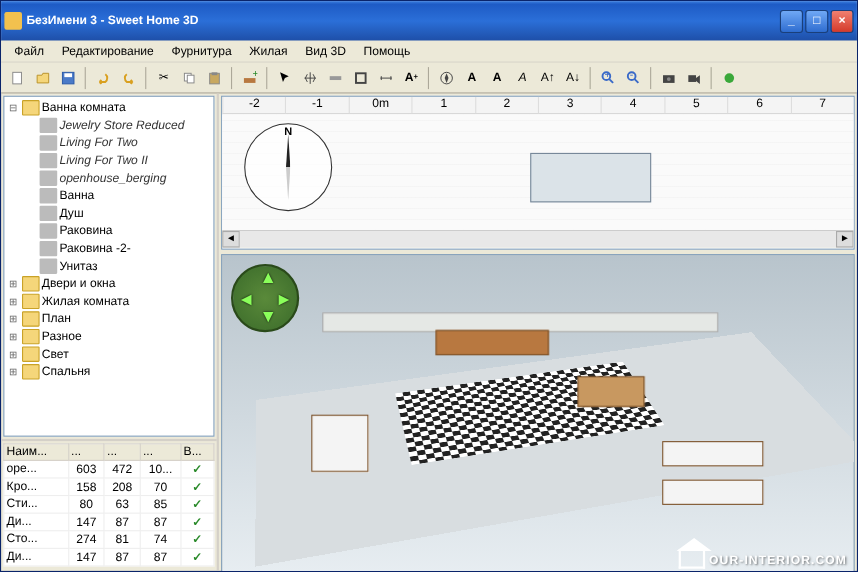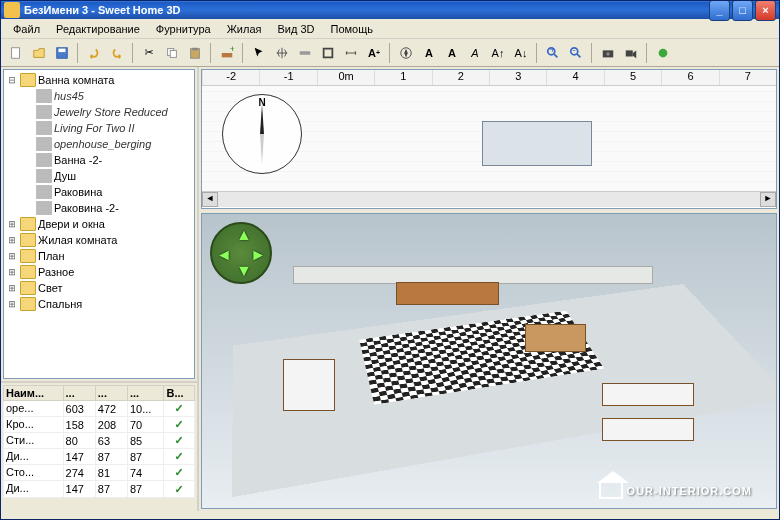--- a/index.html
+++ b/index.html
@@ -1,17 +1,17 @@
 <!DOCTYPE html>
 <html><head>
 <meta charset="utf-8">
 <style>
 *{box-sizing:border-box;margin:0;padding:0;font-family:Tahoma,Arial,sans-serif;font-size:11px}
 body{background:#ece9d8;width:780px;height:520px;overflow:hidden;border:1px solid #0a246a}
-.titlebar{height:18px;background:linear-gradient(#3c7fe0,#1e5bc5 8%,#2b6fd8 50%,#1e4fa8);display:flex;align-items:center;padding:0 3px;color:#fff;font-weight:bold}
+.titlebar{height:36px;background:linear-gradient(#3c7fe0,#1e5bc5 8%,#2b6fd8 50%,#1e4fa8);display:flex;align-items:center;padding:0 3px;color:#fff;font-weight:bold}
 .titlebar .icon{width:16px;height:16px;background:#f2c14e;margin-right:4px;border-radius:2px}
 .titlebar .title{flex:1}
 .winbtns{display:flex;gap:2px}
 .winbtn{width:21px;height:21px;background:linear-gradient(#6fa8f5,#2f6dd0);border:1px solid #1a3f7a;border-radius:3px;display:flex;align-items:center;justify-content:center;color:#fff;font-weight:bold;cursor:pointer}
 .winbtn.close{background:linear-gradient(#f08070,#d43a2a)}
 .menubar{height:20px;background:#ece9d8;display:flex;align-items:center;padding:0 4px;border-bottom:1px solid #d4d0c8}
 .menuitem{padding:2px 8px;cursor:pointer}
 .toolbar{height:28px;background:#ece9d8;display:flex;align-items:center;padding:2px 4px;gap:1px;border-bottom:1px solid #aca899}
 .tbtn{width:22px;height:22px;border:1px solid transparent;border-radius:2px;display:flex;align-items:center;justify-content:center;cursor:pointer}
 .tsep{width:2px;height:20px;border-left:1px solid #aca899;margin:0 3px}
@@ -20,22 +20,22 @@
 .tree{flex:1;background:#fff;border:1px solid #7f9db9;margin:2px;overflow:auto;padding:2px}
 .tnode{display:flex;align-items:center;padding:1px 0;cursor:pointer;white-space:nowrap}
 .tnode .exp{width:12px;text-align:center;color:#666;font-size:9px}
 .tnode .ticon{width:16px;height:14px;margin:0 2px;display:inline-block}
 .folder{background:#f5d67a;border:1px solid #c9a227;border-radius:1px}
 .fitem{background:#bbb;border-radius:1px}
 .italic{font-style:italic;color:#333}
 .children{padding-left:16px}
 .tablepane{height:130px;border-top:2px solid #d4d0c8}
 .ftable{width:100%;background:#fff;border:1px solid #7f9db9;margin:2px;width:calc(100% - 4px);border-collapse:collapse;font-size:10px}
-.ftable th{background:#ece9d8;border:1px solid #d4d0c8;padding:1px 2px;font-weight:bold;text-align:left}
-.ftable td{border:1px solid #eee;padding:1px 2px;text-align:left}
+.ftable th{background:#ece9d8;border:1px solid #d4d0c8;padding:1px 2px;font-weight:normal;text-align:left}
+.ftable td{border:1px solid #eee;padding:1px 2px;text-align:center}
 .ftable td:first-child{text-align:left}
 .chk{color:#2a8a2a;font-weight:bold}
 .rightpane{flex:1;display:flex;flex-direction:column}
 .planview{height:140px;background:#fff;border:1px solid #7f9db9;margin:2px;position:relative;overflow:hidden}
 .ruler-h{height:16px;background:#f4f4f4;border-bottom:1px solid #ccc;display:flex;font-size:9px}
 .ruler-h span{flex:1;text-align:center;border-left:1px solid #ddd}
 .plancanvas{flex:1;position:relative;background:repeating-linear-gradient(0deg,#fafafa,#fafafa 9px,#eee 10px),repeating-linear-gradient(90deg,#fafafa,#fafafa 9px,#eee 10px);height:105px}
 .compass{position:absolute;left:20px;top:8px;width:80px;height:80px;border:1px solid #333;border-radius:50%;background:rgba(255,255,255,.7);display:flex;align-items:center;justify-content:center}
 .compass::before{content:"N";position:absolute;top:2px;font-weight:bold;font-size:10px}
 .needle{width:4px;height:60px;background:linear-gradient(#222 50%,#ccc 50%);clip-path:polygon(50% 0,100% 50%,50% 100%,0 50%)}
@@ -45,21 +45,21 @@
 .scrollh .track{flex:1;background:#e8e8e8}
 .view3d{flex:1;background:linear-gradient(#b8c4cc,#e8eef2);border:1px solid #7f9db9;margin:2px;position:relative;overflow:hidden}
 .navpad{position:absolute;left:8px;top:8px;width:62px;height:62px;background:radial-gradient(#5a8a3a,#3a6a2a);border-radius:50%;border:2px solid #2a4a1a}
 .navpad .arr{position:absolute;color:#8aff5a;font-size:16px;text-shadow:0 0 2px #000}
 .navpad .up{top:2px;left:24px}.navpad .dn{bottom:2px;left:24px}.navpad .lf{left:4px;top:22px}.navpad .rt{right:4px;top:22px}
 .room{position:absolute;left:40px;top:40px;right:20px;bottom:20px;perspective:800px}
 .floor{position:absolute;inset:0;background:#d8dde0;transform:rotateX(55deg) rotateZ(-15deg);transform-origin:center}
 .floor::before{content:"";position:absolute;left:25%;top:10%;width:45%;height:50%;background:repeating-conic-gradient(#222 0 25%,#fff 0 50%) 0 0/14px 14px}
 .wall{position:absolute;background:#e5e8e5;border:1px solid #aaa}
 .furn{position:absolute;background:#b87840;border:1px solid #7a5028}
-.watermark{position:absolute;right:24px;bottom:8px;color:#fff;font-size:18px;font-weight:bold;letter-spacing:1px;text-shadow:1px 1px 2px rgba(0,0,0,.5)}
+.watermark{position:absolute;right:6px;bottom:8px;color:#fff;font-size:18px;font-weight:bold;letter-spacing:1px;text-shadow:1px 1px 2px rgba(0,0,0,.5)}
 .watermark .house{display:inline-block;width:24px;height:18px;border:2px solid #fff;border-top:none;position:relative;margin-right:4px;vertical-align:middle}
 .watermark .house::before{content:"";position:absolute;left:-4px;top:-10px;width:0;height:0;border-left:16px solid transparent;border-right:16px solid transparent;border-bottom:12px solid #fff}
 svg{width:14px;height:14px}
 </style>
 </head>
 <body>
 
 <div class="titlebar">
   <span class="icon"></span>
   <span class="title">БезИмени 3 - Sweet Home 3D</span>
@@ -208,56 +208,61 @@
     <div class="tree">
       <div class="tnode">
           <span class="exp">⊟</span>
           <span class="ticon folder"></span>
           <span>Ванна комната</span>
         </div>
       <div class="children" id="tree-items">
           <div class="tnode">
             <span class="exp"></span>
             <span class="ticon fitem"></span>
-            <span class="italic">hus45</span>
-          </div>
-          <div class="tnode">
-            <span class="exp"></span>
-            <span class="ticon fitem"></span>
             <span class="italic">Jewelry Store Reduced</span>
           </div>
           <div class="tnode">
             <span class="exp"></span>
             <span class="ticon fitem"></span>
+            <span class="italic">Living For Two</span>
+          </div>
+          <div class="tnode">
+            <span class="exp"></span>
+            <span class="ticon fitem"></span>
             <span class="italic">Living For Two II</span>
           </div>
           <div class="tnode">
             <span class="exp"></span>
             <span class="ticon fitem"></span>
             <span class="italic">openhouse_berging</span>
           </div>
           <div class="tnode">
             <span class="exp"></span>
             <span class="ticon fitem"></span>
-            <span>Ванна -2-</span>
+            <span>Ванна</span>
           </div>
           <div class="tnode">
             <span class="exp"></span>
             <span class="ticon fitem"></span>
             <span>Душ</span>
           </div>
           <div class="tnode">
             <span class="exp"></span>
             <span class="ticon fitem"></span>
             <span>Раковина</span>
           </div>
           <div class="tnode">
             <span class="exp"></span>
             <span class="ticon fitem"></span>
             <span>Раковина -2-</span>
+          </div>
+          <div class="tnode">
+            <span class="exp"></span>
+            <span class="ticon fitem"></span>
+            <span>Унитаз</span>
           </div>
         </div>
       <div id="tree-cats">
           <div class="tnode">
             <span class="exp">⊞</span>
             <span class="ticon folder"></span>
             <span>Двери и окна</span>
           </div>
           <div class="tnode">
             <span class="exp">⊞</span>

